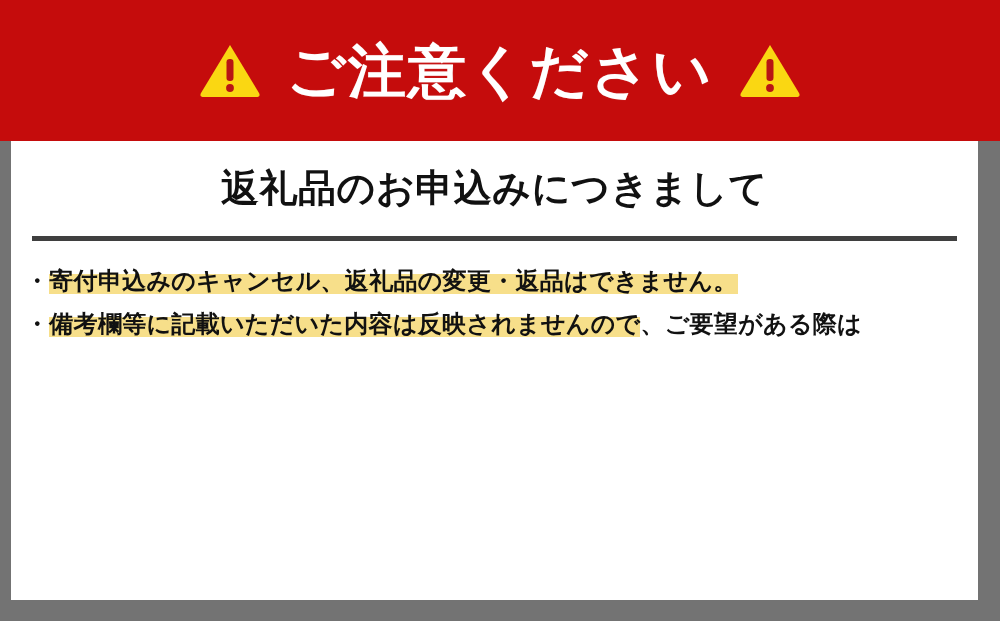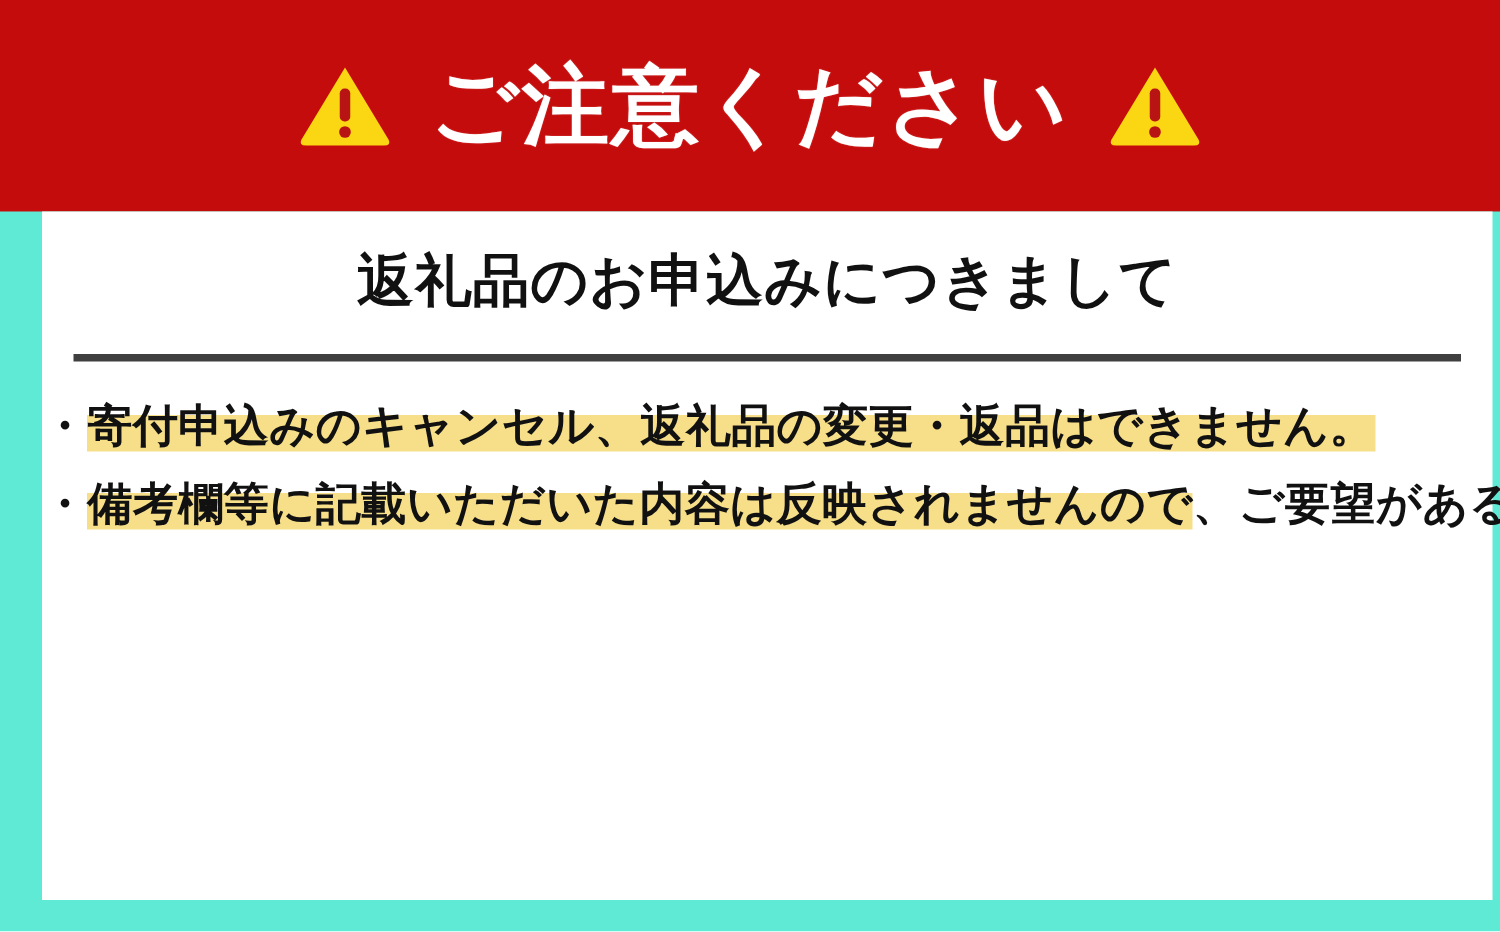--- a/index.html
+++ b/index.html
@@ -9,21 +9,21 @@
   }
   body {
     font-family: "Liberation Sans", "DejaVu Sans", sans-serif;
   }
 
   .banner {
     position: relative;
     width: 1000px;
     height: 621px;
     box-sizing: border-box;
-    background: #5eead4;
+    background: #737373;
     overflow: hidden;
   }
 
   
   .header-band {
     position: absolute;
     left: 0;
     top: 0;
     width: 1000px;
     height: 141px;
@@ -47,21 +47,21 @@
     font-weight: 700;
     letter-spacing: 2px;
     line-height: 1;
     white-space: nowrap;
     text-shadow: 0 0 1px rgba(255,255,255,0.35);
   }
 
   
   .panel {
     position: absolute;
-    left: 28px;
+    left: 11px;
     top: 141px;
     width: 967px;
     height: 459px;
     background: #ffffff;
     box-sizing: border-box;
   }
 
   .heading-block {
     padding-top: 18px;
     text-align: center;
@@ -86,23 +86,24 @@
   
   .notes {
     margin: 0;
     padding: 22px 0 0 0;
     list-style: none;
   }
 
   .note-item {
     color: #111111;
     font-weight: 700;
-    font-size: 30px;
+    font-size: 24px;
     line-height: 1.47;
     letter-spacing: 0.3px;
+    padding-left: 14px;
     margin-bottom: 8px;
     white-space: nowrap;
   }
 
   .note-line {
     display: block;
     white-space: nowrap;
   }
 
   .note-line.indent {

